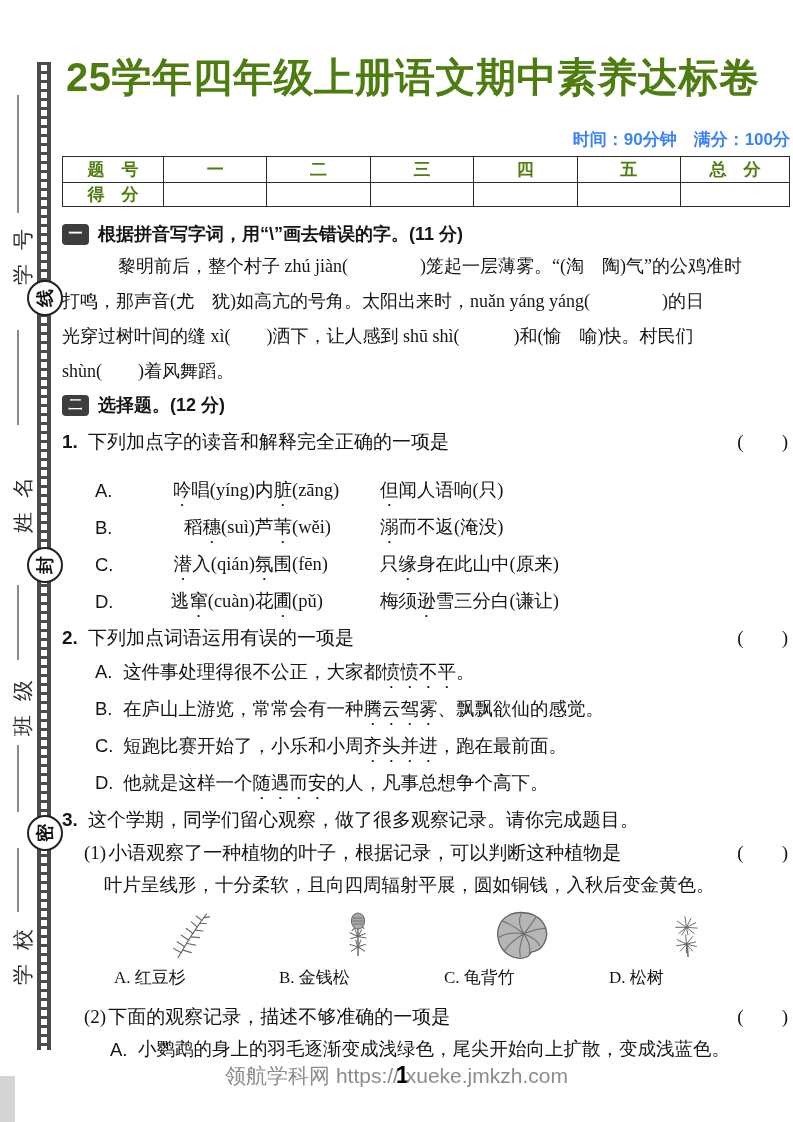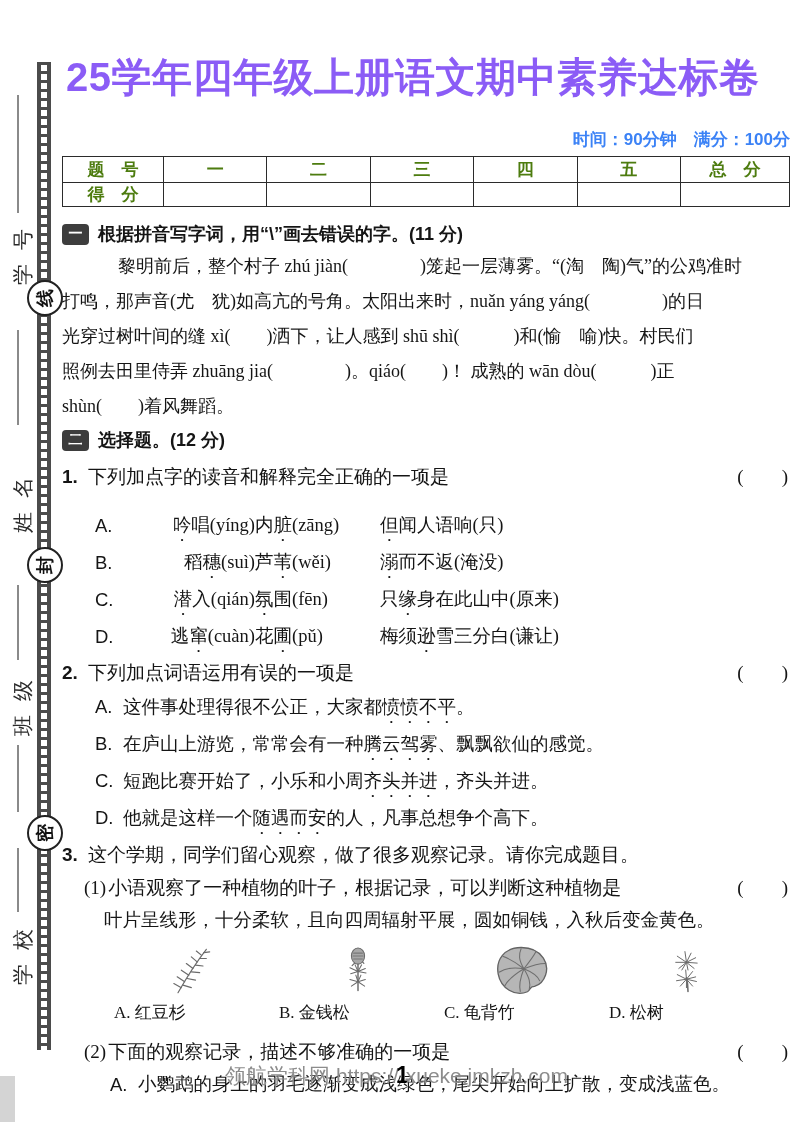--- a/index.html
+++ b/index.html
@@ -28,21 +28,21 @@
   .seal-circle span {
     display:block; transform:rotate(-90deg); font-size:18px; font-weight:bold;
     font-family:"Liberation Sans", sans-serif; color:#111;
   }
   .scan-smudge { position:absolute; left:0; top:1076px; width:15px; height:46px; background:#d4d4d4; }
 
   
   .main { position:absolute; left:62px; top:0; width:728px; }
   h1.title {
     margin:52px 0 0 4px; font-size:40px; line-height:50px; font-weight:800; white-space:nowrap;
-    font-family:"Liberation Sans", sans-serif; color:#8b5cf6; letter-spacing:0.5px;
+    font-family:"Liberation Sans", sans-serif; color:#4d7c0f; letter-spacing:0.5px;
   }
   .meta {
     margin-top:26px; text-align:right; font-weight:bold; font-size:17px;
     font-family:"Liberation Sans", sans-serif; color:#3b82f6;
   }
   table.score { border-collapse:collapse; width:728px; margin-top:5px; table-layout:fixed; }
   table.score td {
     border:1.5px solid #2b2b2b; text-align:center; font-family:"Liberation Sans", sans-serif;
     font-weight:bold; font-size:17px; color:#4d7c0f; padding:0;
   }
@@ -149,21 +149,20 @@
     </table>
 
     <div class="sec-head">
       <span class="sec-badge">一</span>
       <span class="sec-title">根据拼音写字词，用“\”画去错误的字。(11 分)</span>
     </div>
     <div class="para" id="para1">
         <div class="pline indent">黎明前后，整个村子 zhú jiàn(　　　　)笼起一层薄雾。“(淘　陶)气”的公鸡准时</div>
         <div class="pline">打鸣，那声音(尤　犹)如高亢的号角。太阳出来时，nuǎn yáng yáng(　　　　)的日</div>
         <div class="pline">光穿过树叶间的缝 xì(　　)洒下，让人感到 shū shì(　　　)和(愉　喻)快。村民们</div>
-        <div class="pline">照例去田里侍弄 zhuāng jia(　　　　)。qiáo(　　)！ 成熟的 wān dòu(　　　)正</div>
         <div class="pline">shùn(　　)着风舞蹈。</div>
       </div>
 
     <div class="sec-head" style="margin-top:4px;">
       <span class="sec-badge">二</span>
       <span class="sec-title">选择题。(12 分)</span>
     </div>
 
     <div class="q-stem" style="margin-top:8px;">
       <span class="q-num">1.</span>
@@ -206,21 +205,21 @@
         <div class="opt-line">
           <span class="o-label">A.</span>
           <span><span>这件事处理得很不公正，大家都</span><span class="em-dot">愤愤不平</span><span>。</span></span>
         </div>
         <div class="opt-line">
           <span class="o-label">B.</span>
           <span><span>在庐山上游览，常常会有一种</span><span class="em-dot">腾云驾雾</span><span>、飘飘欲仙的感觉。</span></span>
         </div>
         <div class="opt-line">
           <span class="o-label">C.</span>
-          <span><span>短跑比赛开始了，小乐和小周</span><span class="em-dot">齐头并进</span><span>，齐头并进。</span></span>
+          <span><span>短跑比赛开始了，小乐和小周</span><span class="em-dot">齐头并进</span><span>，跑在最前面。</span></span>
         </div>
         <div class="opt-line">
           <span class="o-label">D.</span>
           <span><span>他就是这样一个</span><span class="em-dot">随遇而安</span><span>的人，凡事总想争个高下。</span></span>
         </div>
       </div>
 
     <div class="q-stem" style="line-height:33px;">
       <span class="q-num">3.</span>
       <span>这个学期，同学们留心观察，做了很多观察记录。请你完成题目。</span>

